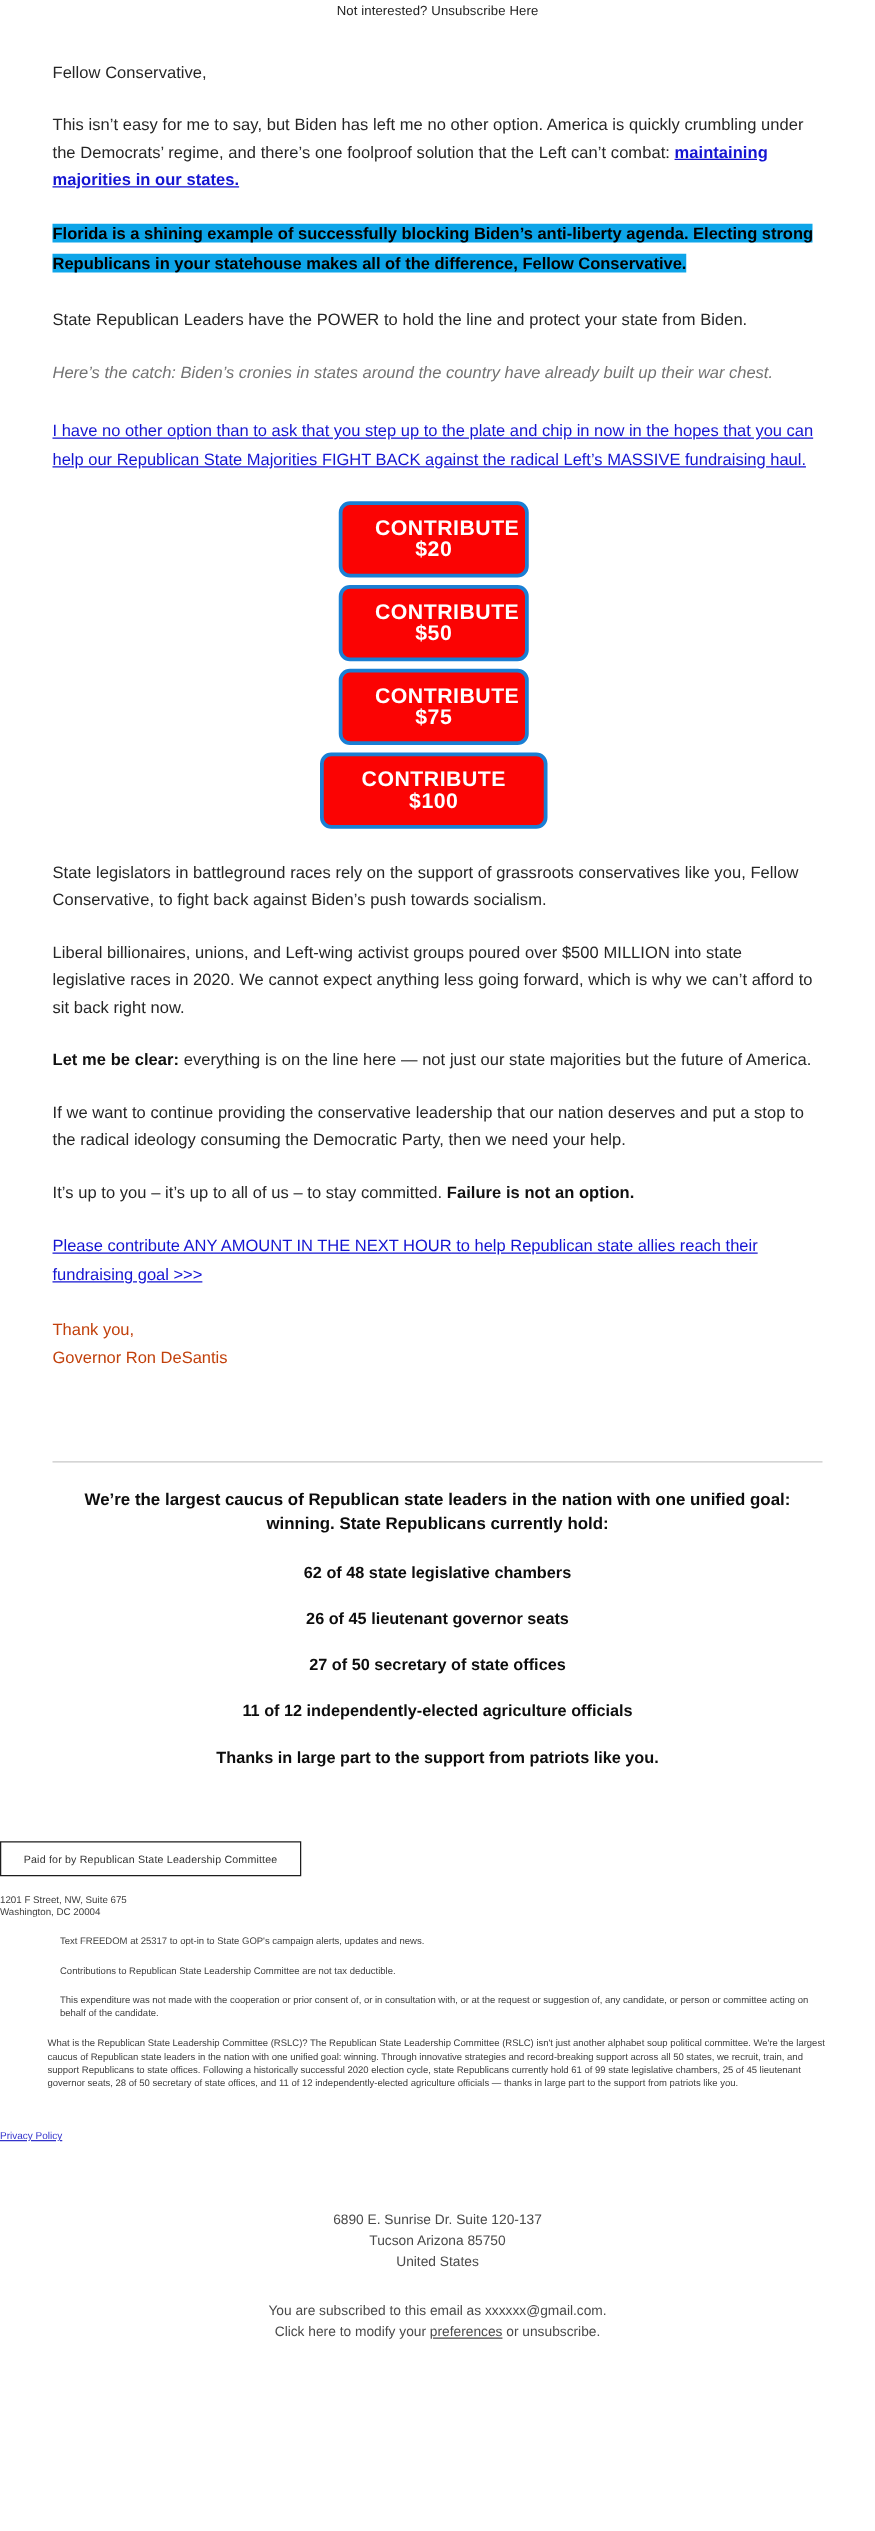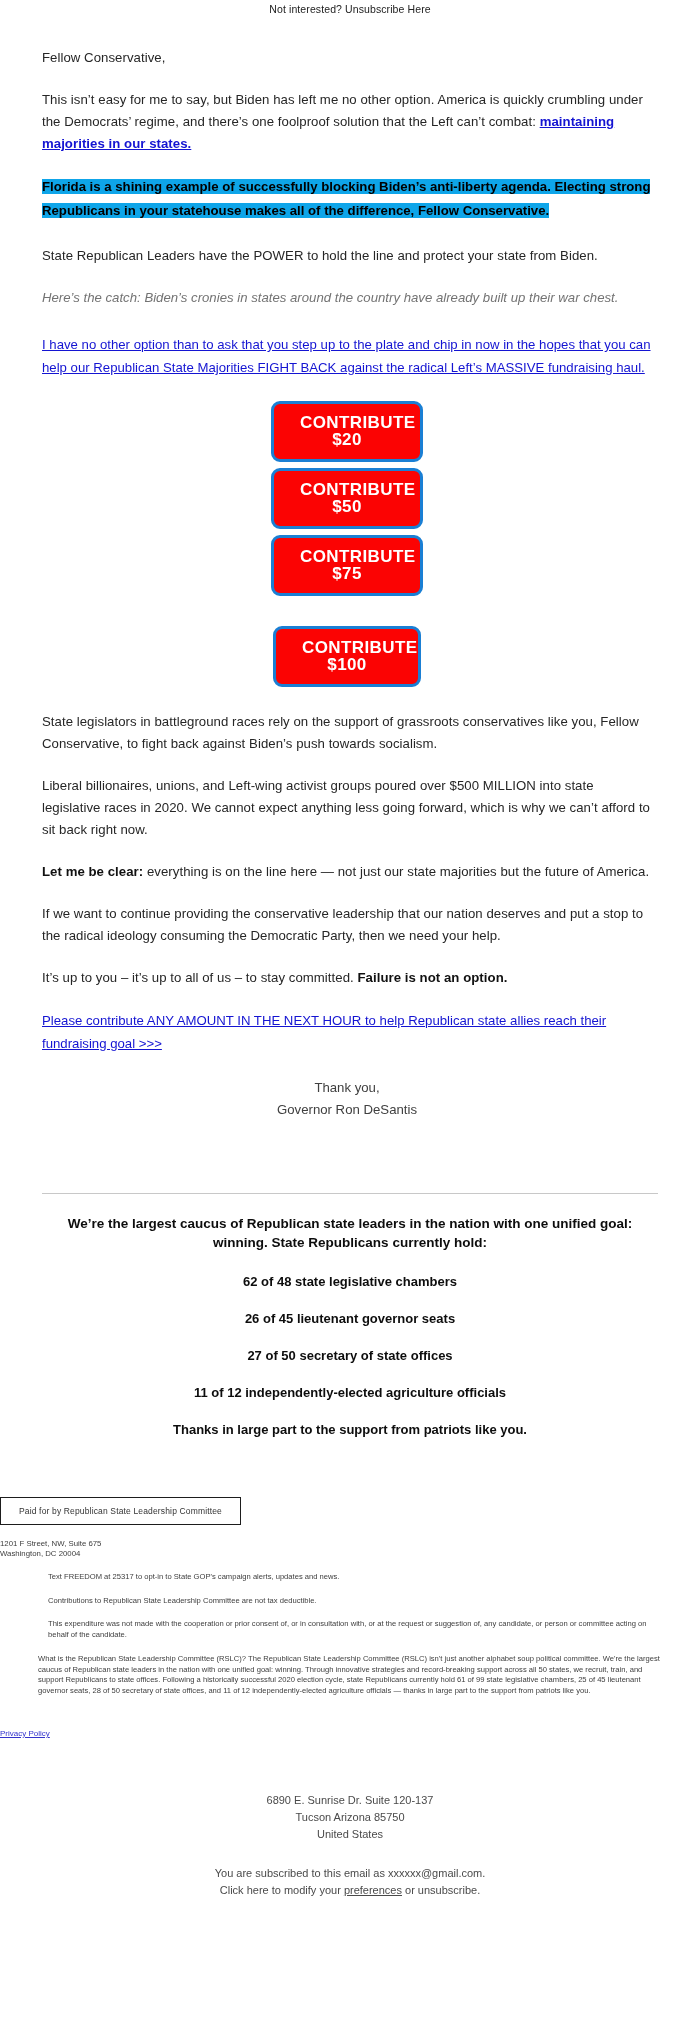--- a/index.html
+++ b/index.html
@@ -99,30 +99,29 @@
     font-size: 17px;
     letter-spacing: 0.4px;
     padding: 10px 26px 11px 26px;
     line-height: 1;
     text-decoration: none;
     cursor: pointer;
     box-sizing: border-box;
     width: 152px;
     text-align: center;
   }
-  .contribute-btn.wide { width: 148px; margin-top: 24px; }
+  .contribute-btn.wide { width: 182px; }
 
   .after-btn-gap { height: 10px; }
 
   .signoff {
     font-size: 13.2px;
     line-height: 22px;
-    color: #404040;
+    color: #c2410c;
     margin: 22px 0 0 0;
-    text-align: center;
   }
 
   
   .stats-section {
     margin-top: 72px;
     padding: 0 42px;
   }
   hr.divider {
     border: 0;
     border-top: 1px solid #c8c8c8;

